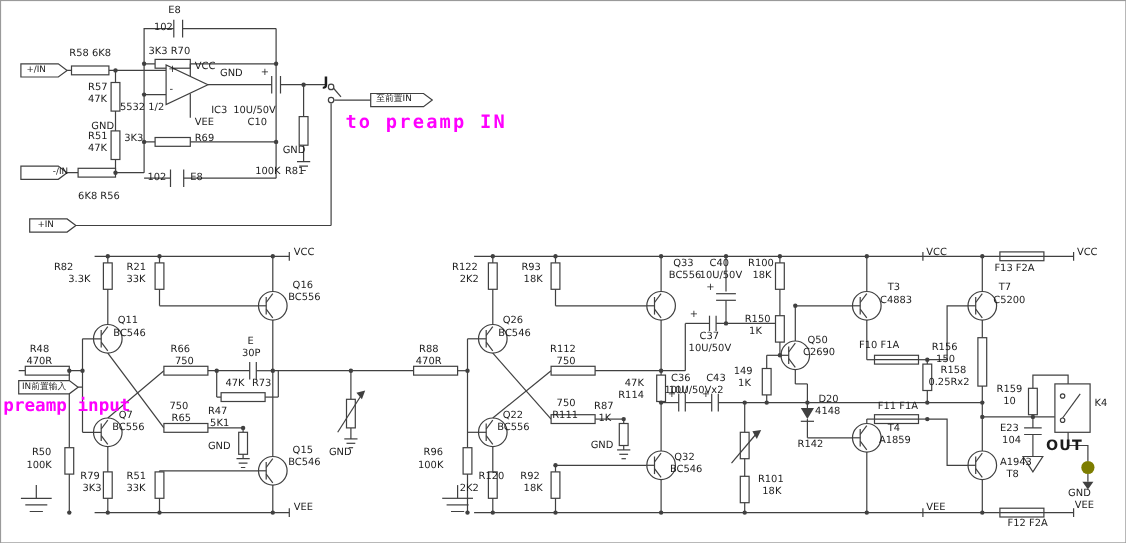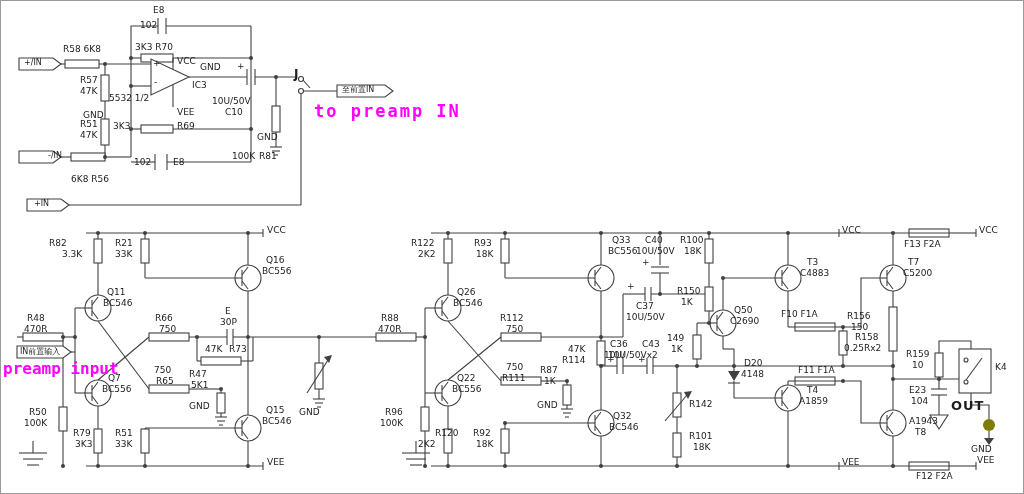--- a/index.html
+++ b/index.html
@@ -374,21 +374,21 @@
       <div class="lbl" style="left: 62px; top: 44px;">R58 6K8</div>
       <div class="lbl sm" style="left: 23px; top: 58px;">+/IN</div>
       <div class="lbl" style="left: 134px; top: 42px;">3K3 R70</div>
       <div class="lbl" style="left: 176px; top: 56px;">VCC</div>
       <div class="lbl" style="left: 199px; top: 62px;">GND</div>
       <div class="lbl" style="left: 152px; top: 58px;">+</div>
       <div class="lbl" style="left: 153px; top: 77px;">-</div>
       <div class="lbl" style="left: 79px; top: 75px;">R57</div>
       <div class="lbl" style="left: 79px; top: 86px;">47K</div>
       <div class="lbl" style="left: 108px; top: 93px;">5532 1/2</div>
-      <div class="lbl" style="left: 155px; top: 80px; padding-left: 36px;">IC3</div>
+      <div class="lbl" style="left: 155px; top: 96px; padding-left: 36px;">IC3</div>
       <div class="lbl" style="left: 176px; top: 107px;">VEE</div>
       <div class="lbl" style="left: 82px; top: 110px;">GND</div>
       <div class="lbl" style="left: 79px; top: 119px;">R51</div>
       <div class="lbl" style="left: 79px; top: 130px;">47K</div>
       <div class="lbl" style="left: 112px; top: 121px;">3K3</div>
       <div class="lbl" style="left: 176px; top: 121px;">R69</div>
       <div class="lbl" style="left: 133px; top: 157px;">102</div>
       <div class="lbl" style="left: 172px; top: 157px;">E8</div>
       <div class="lbl sm" style="left: 23px; top: 151px; margin-left: 24px;">-/IN</div>
       <div class="lbl" style="left: 70px; top: 174px;">6K8 R56</div>
@@ -483,21 +483,21 @@
       <div class="lbl" style="left: 603px; top: 350px;">10U/</div>
       <div class="lbl" style="left: 607px; top: 350px;">10U/50Vx2</div>
       <div class="lbl" style="left: 606px; top: 354px;">+</div>
       <div class="lbl" style="left: 637px; top: 354px;">+</div>
       <div class="lbl" style="left: 666px; top: 333px;">149</div>
       <div class="lbl" style="left: 670px; top: 344px;">1K</div>
       <div class="lbl" style="left: 743px; top: 358px;">D20</div>
       <div class="lbl" style="left: 740px; top: 369px;">4148</div>
       <div class="lbl" style="left: 612px; top: 411px;">Q32</div>
       <div class="lbl" style="left: 608px; top: 422px;">BC546</div>
-      <div class="lbl" style="left: 688px; top: 399px;">R142</div>
+      <div class="lbl" style="left: 724px; top: 399px;">R142</div>
       <div class="lbl" style="left: 688px; top: 431px;">R101</div>
       <div class="lbl" style="left: 692px; top: 442px;">18K</div>
       <div class="lbl" style="left: 806px; top: 385px;">T4</div>
       <div class="lbl" style="left: 798px; top: 396px;">A1859</div>
       <div class="lbl" style="left: 797px; top: 365px;">F11 F1A</div>
       <div class="lbl" style="left: 410px; top: 428px; padding-left: 24px;">R120</div>
       <div class="lbl" style="left: 417px; top: 439px;">2K2</div>
       <div class="lbl" style="left: 472px; top: 428px;">R92</div>
       <div class="lbl" style="left: 475px; top: 439px;">18K</div>
       <div class="lbl" style="left: 841px; top: 225px;">VCC</div>

